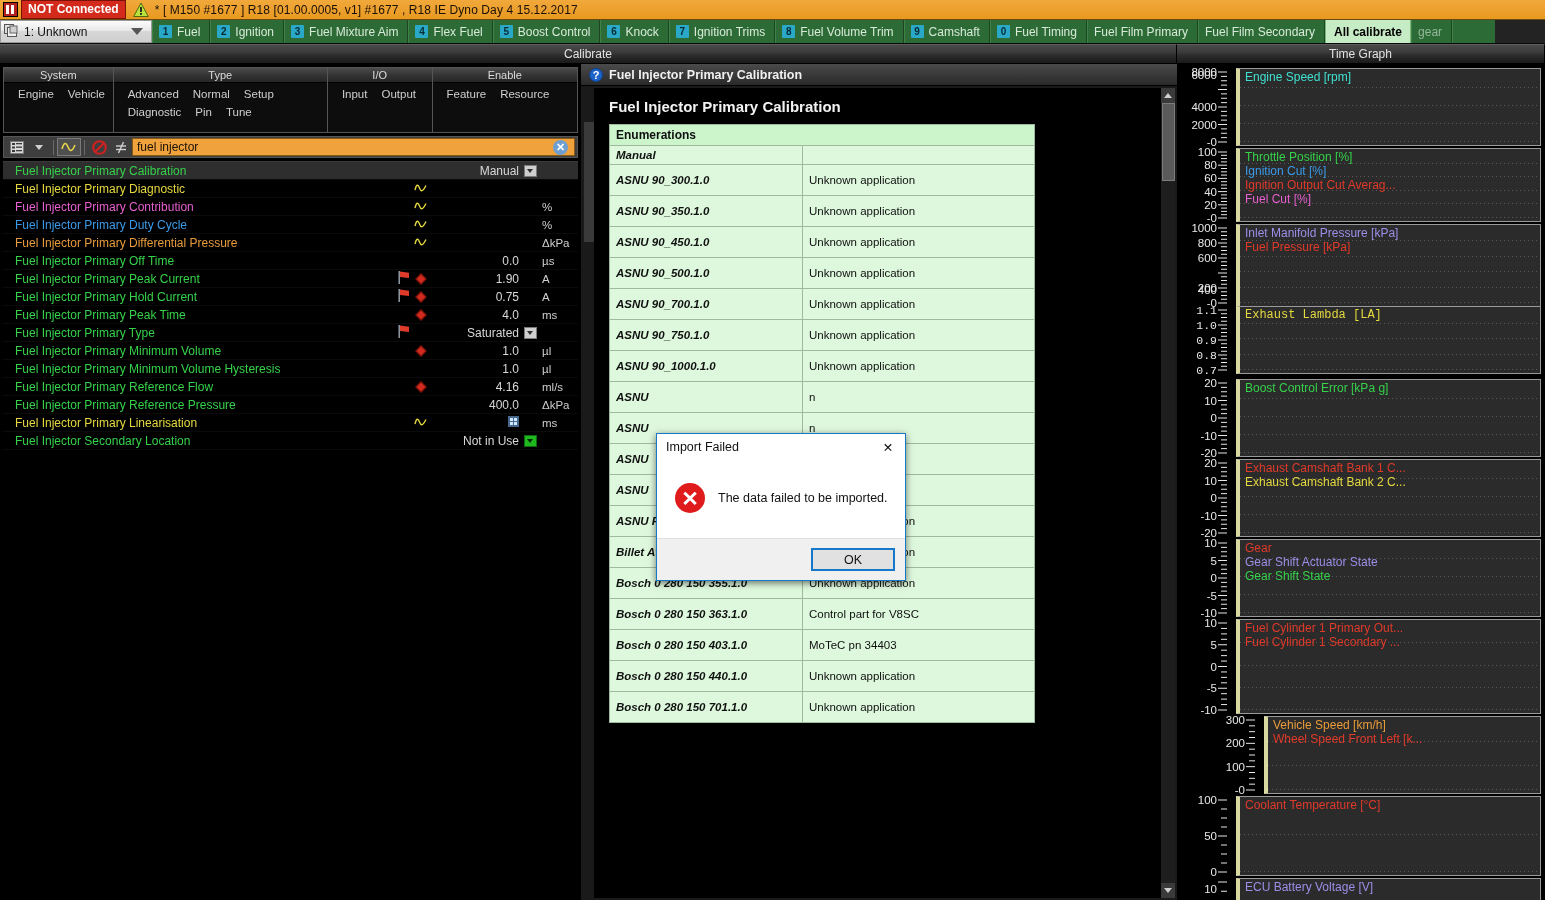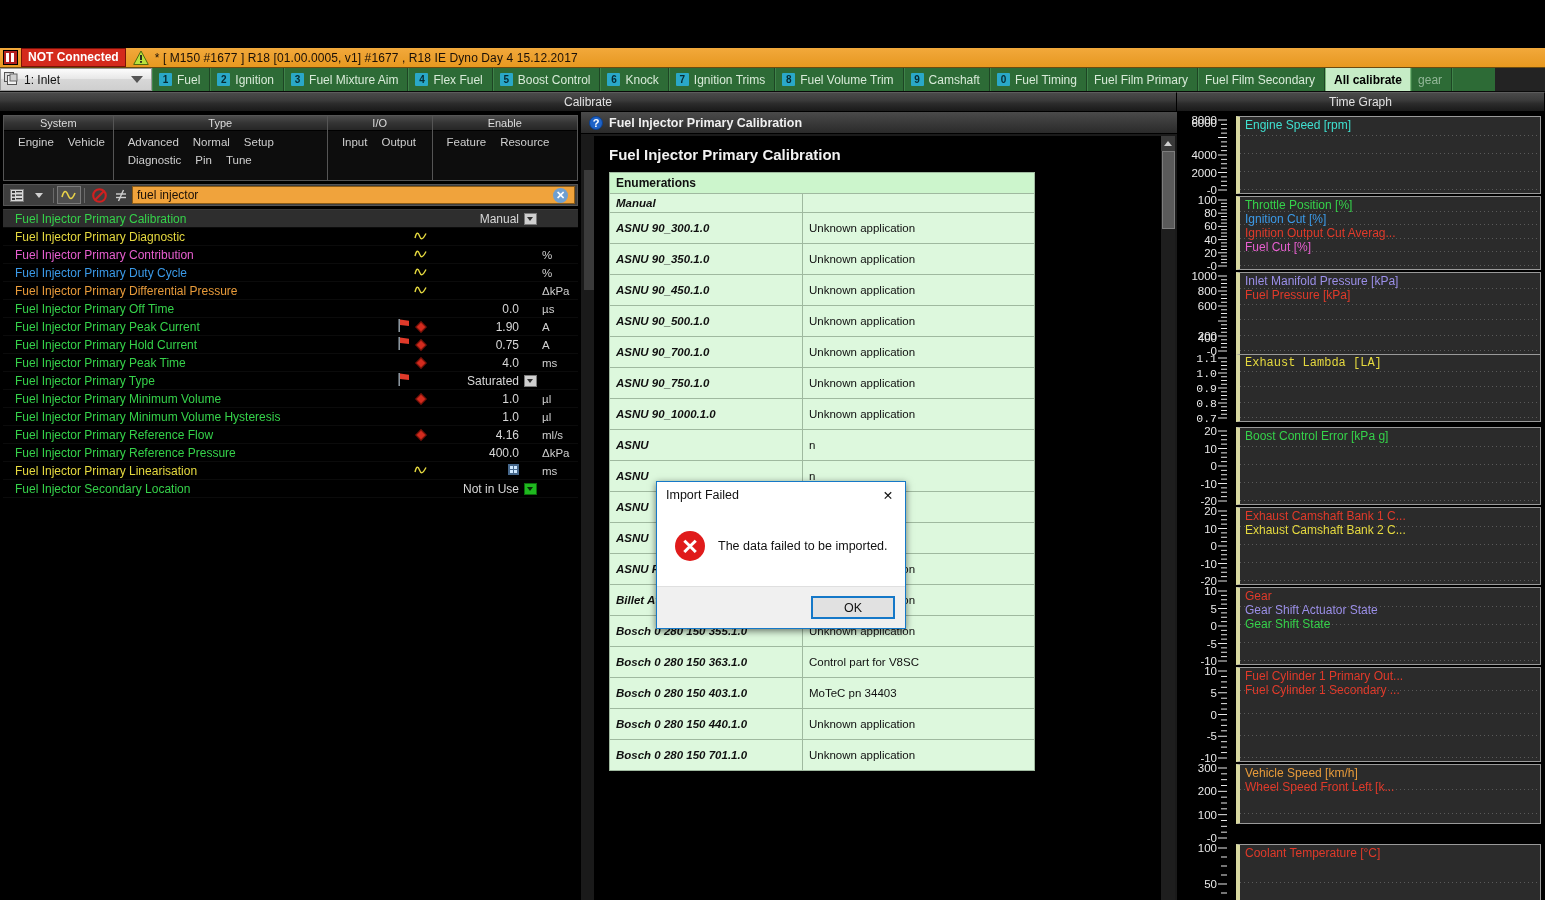--- a/index.html
+++ b/index.html
@@ -11,21 +11,20 @@
     overflow: hidden;
   }
 
   
   #titlebar {
     height: 20px; width: 100%;
     background: linear-gradient(to bottom, #f2a93b 0%, #eca02e 50%, #e8991f 100%);
     display: flex; align-items: center;
     border-bottom: 1px solid #6b4a10;
     position: relative;
-    margin-top: 48px;
   }
   #tb-appicon {
     width: 15px; height: 15px; margin: 0 3px 0 3px;
     background: #b32020; border: 1px solid #000;
     position: relative; flex: none;
   }
   #tb-appicon::before {
     content:""; position:absolute; left:2px; top:2px; width:3px; height:9px;
     background:#fff;
   }
@@ -355,21 +354,21 @@
 
 <div id="tabbar">
   <div id="workspace-sel">
     <span id="ws-icon">
       <svg width="16" height="15" viewBox="0 0 16 15">
           <rect x="0.5" y="0.5" width="9" height="9" fill="#dcdcdc" stroke="#555"></rect>
           <rect x="3.5" y="3.5" width="9" height="9" fill="#f2f2f2" stroke="#555"></rect>
           <rect x="6" y="2" width="7" height="7" fill="#cfcfcf" stroke="#666"></rect>
         </svg>
     </span>
-    <span id="ws-label">1: Inlet</span>
+    <span id="ws-label">1: Unknown</span>
     <span id="ws-caret"></span>
   </div>
   <div class="tab">
       <span class="num">1</span>
       <span>Fuel</span>
     </div>
   <div class="tab">
       <span class="num">2</span>
       <span>Ignition</span>
     </div>
@@ -1106,21 +1105,21 @@
           <div class="tg-gridline" style="top: 22px;"></div>
           <div class="tg-gridline" style="top: 45px;"></div>
           <div class="tg-gridline" style="top: 67px;"></div>
           <div class="tg-gridline" style="top: 89px;"></div>
           <div class="tg-labels">
             <div class="tg-label" style="color: rgb(224, 58, 42);">Fuel Cylinder 1 Primary Out...</div>
             <div class="tg-label" style="color: rgb(224, 58, 42);">Fuel Cylinder 1 Secondary ...</div>
           </div>
         </div>
       </div>
-      <div class="tg-group" style="top: 652px; height: 60px;">
+      <div class="tg-group" style="top: 652px; height: 78px; margin-left: 28px;">
         <div class="tg-axis">
           <div class="tg-tick" style="top: 4px;">300</div>
           <div class="tg-tick" style="top: 27.3333px;">200</div>
           <div class="tg-tick" style="top: 50.6667px;">100</div>
           <div class="tg-tick" style="top: 74px;">-0</div>
           <div class="tg-ticks-rail"><svg width="9" height="78" viewBox="0 0 9 78">
               <line x1="0" y1="4" x2="9" y2="4" stroke="#e8e8e8" stroke-width="1"></line>
               <line x1="3" y1="9.833333333333332" x2="9" y2="9.833333333333332" stroke="#e8e8e8" stroke-width="1"></line>
               <line x1="3" y1="15.666666666666666" x2="9" y2="15.666666666666666" stroke="#e8e8e8" stroke-width="1"></line>
               <line x1="3" y1="21.5" x2="9" y2="21.5" stroke="#e8e8e8" stroke-width="1"></line>

